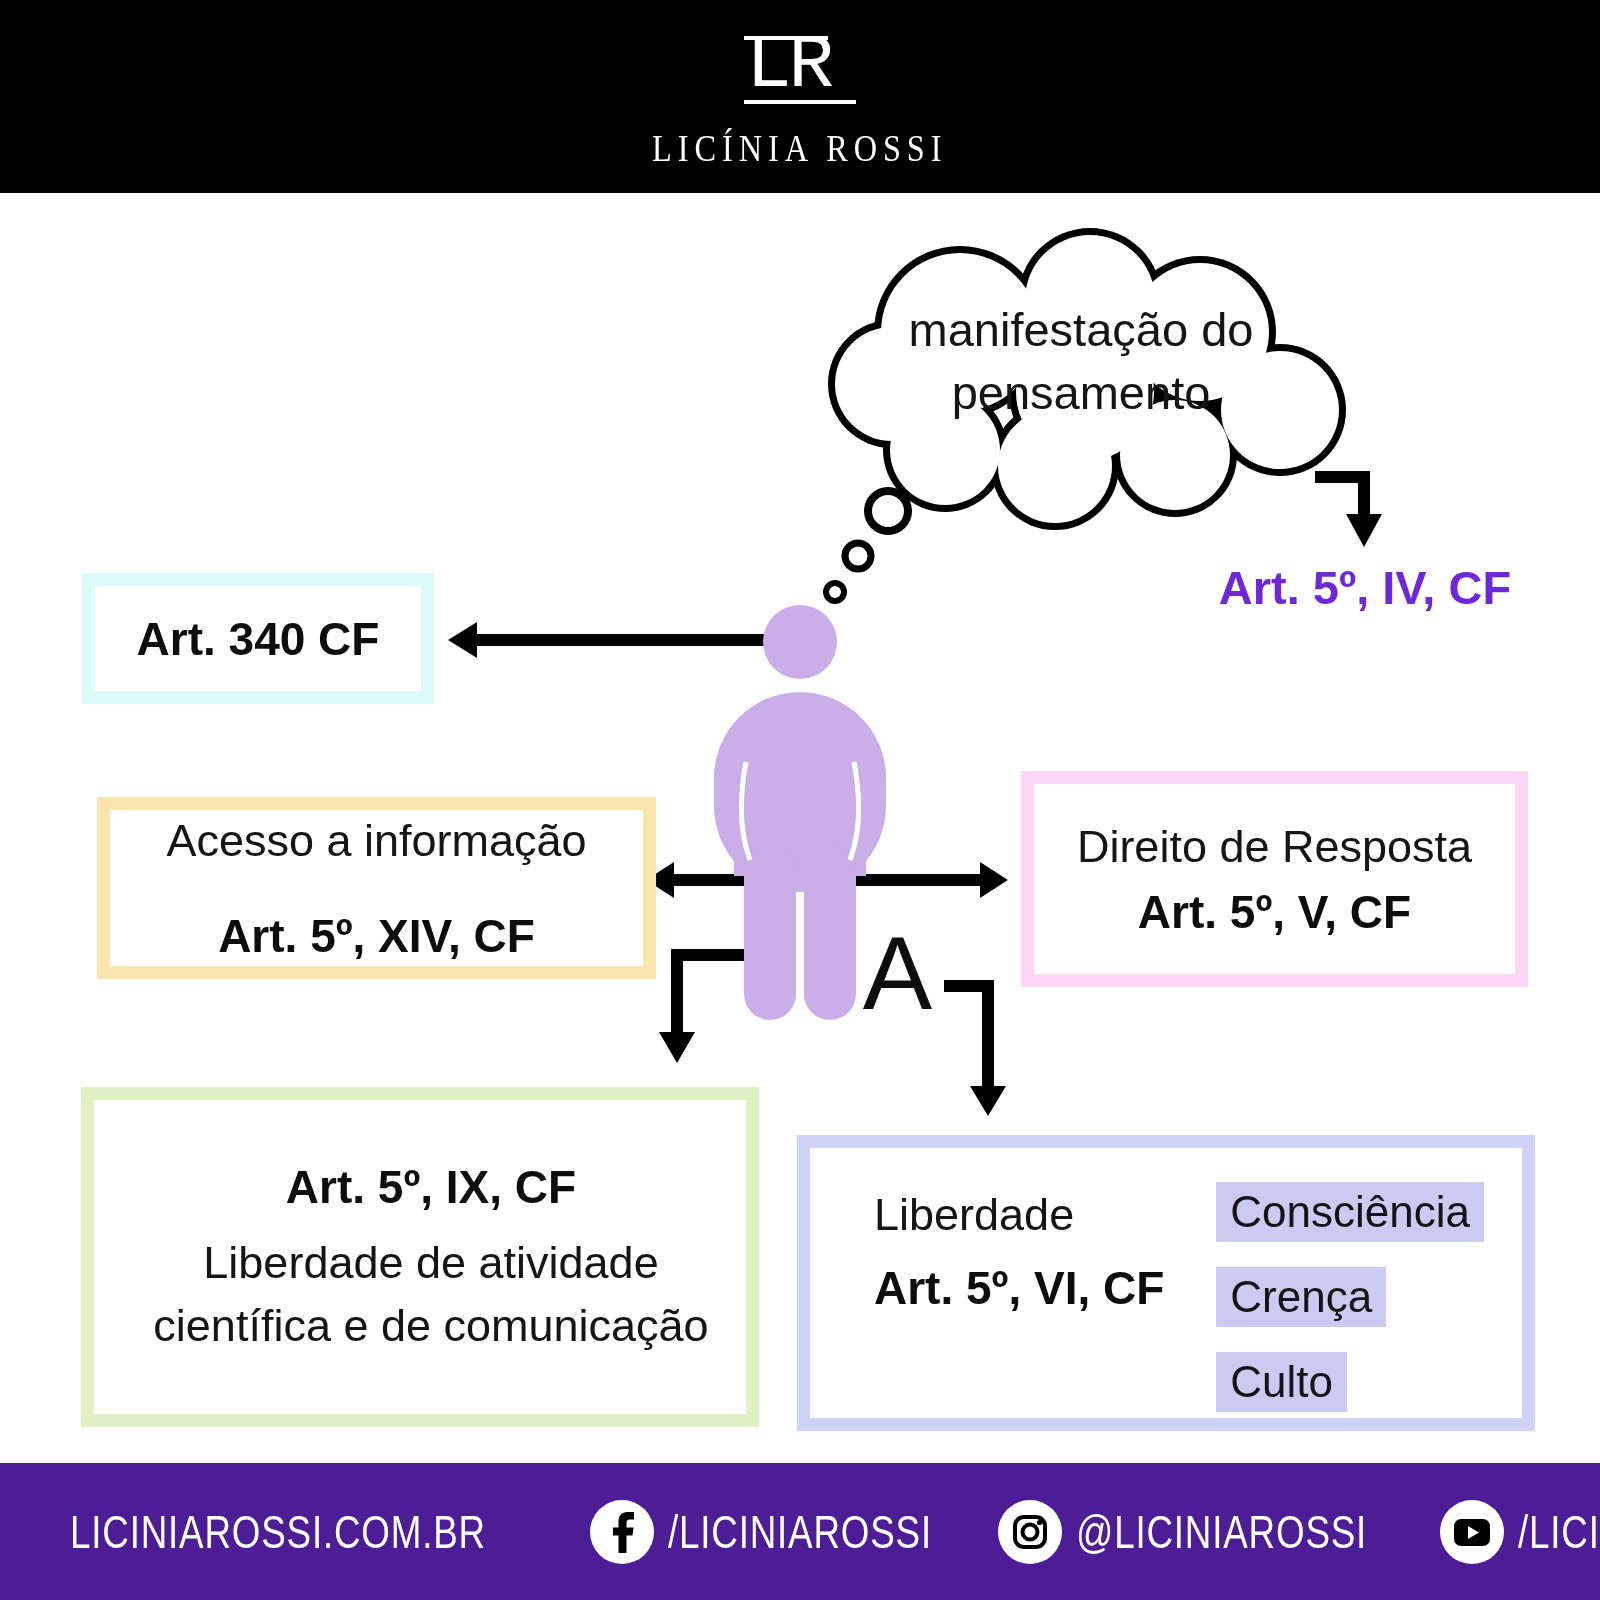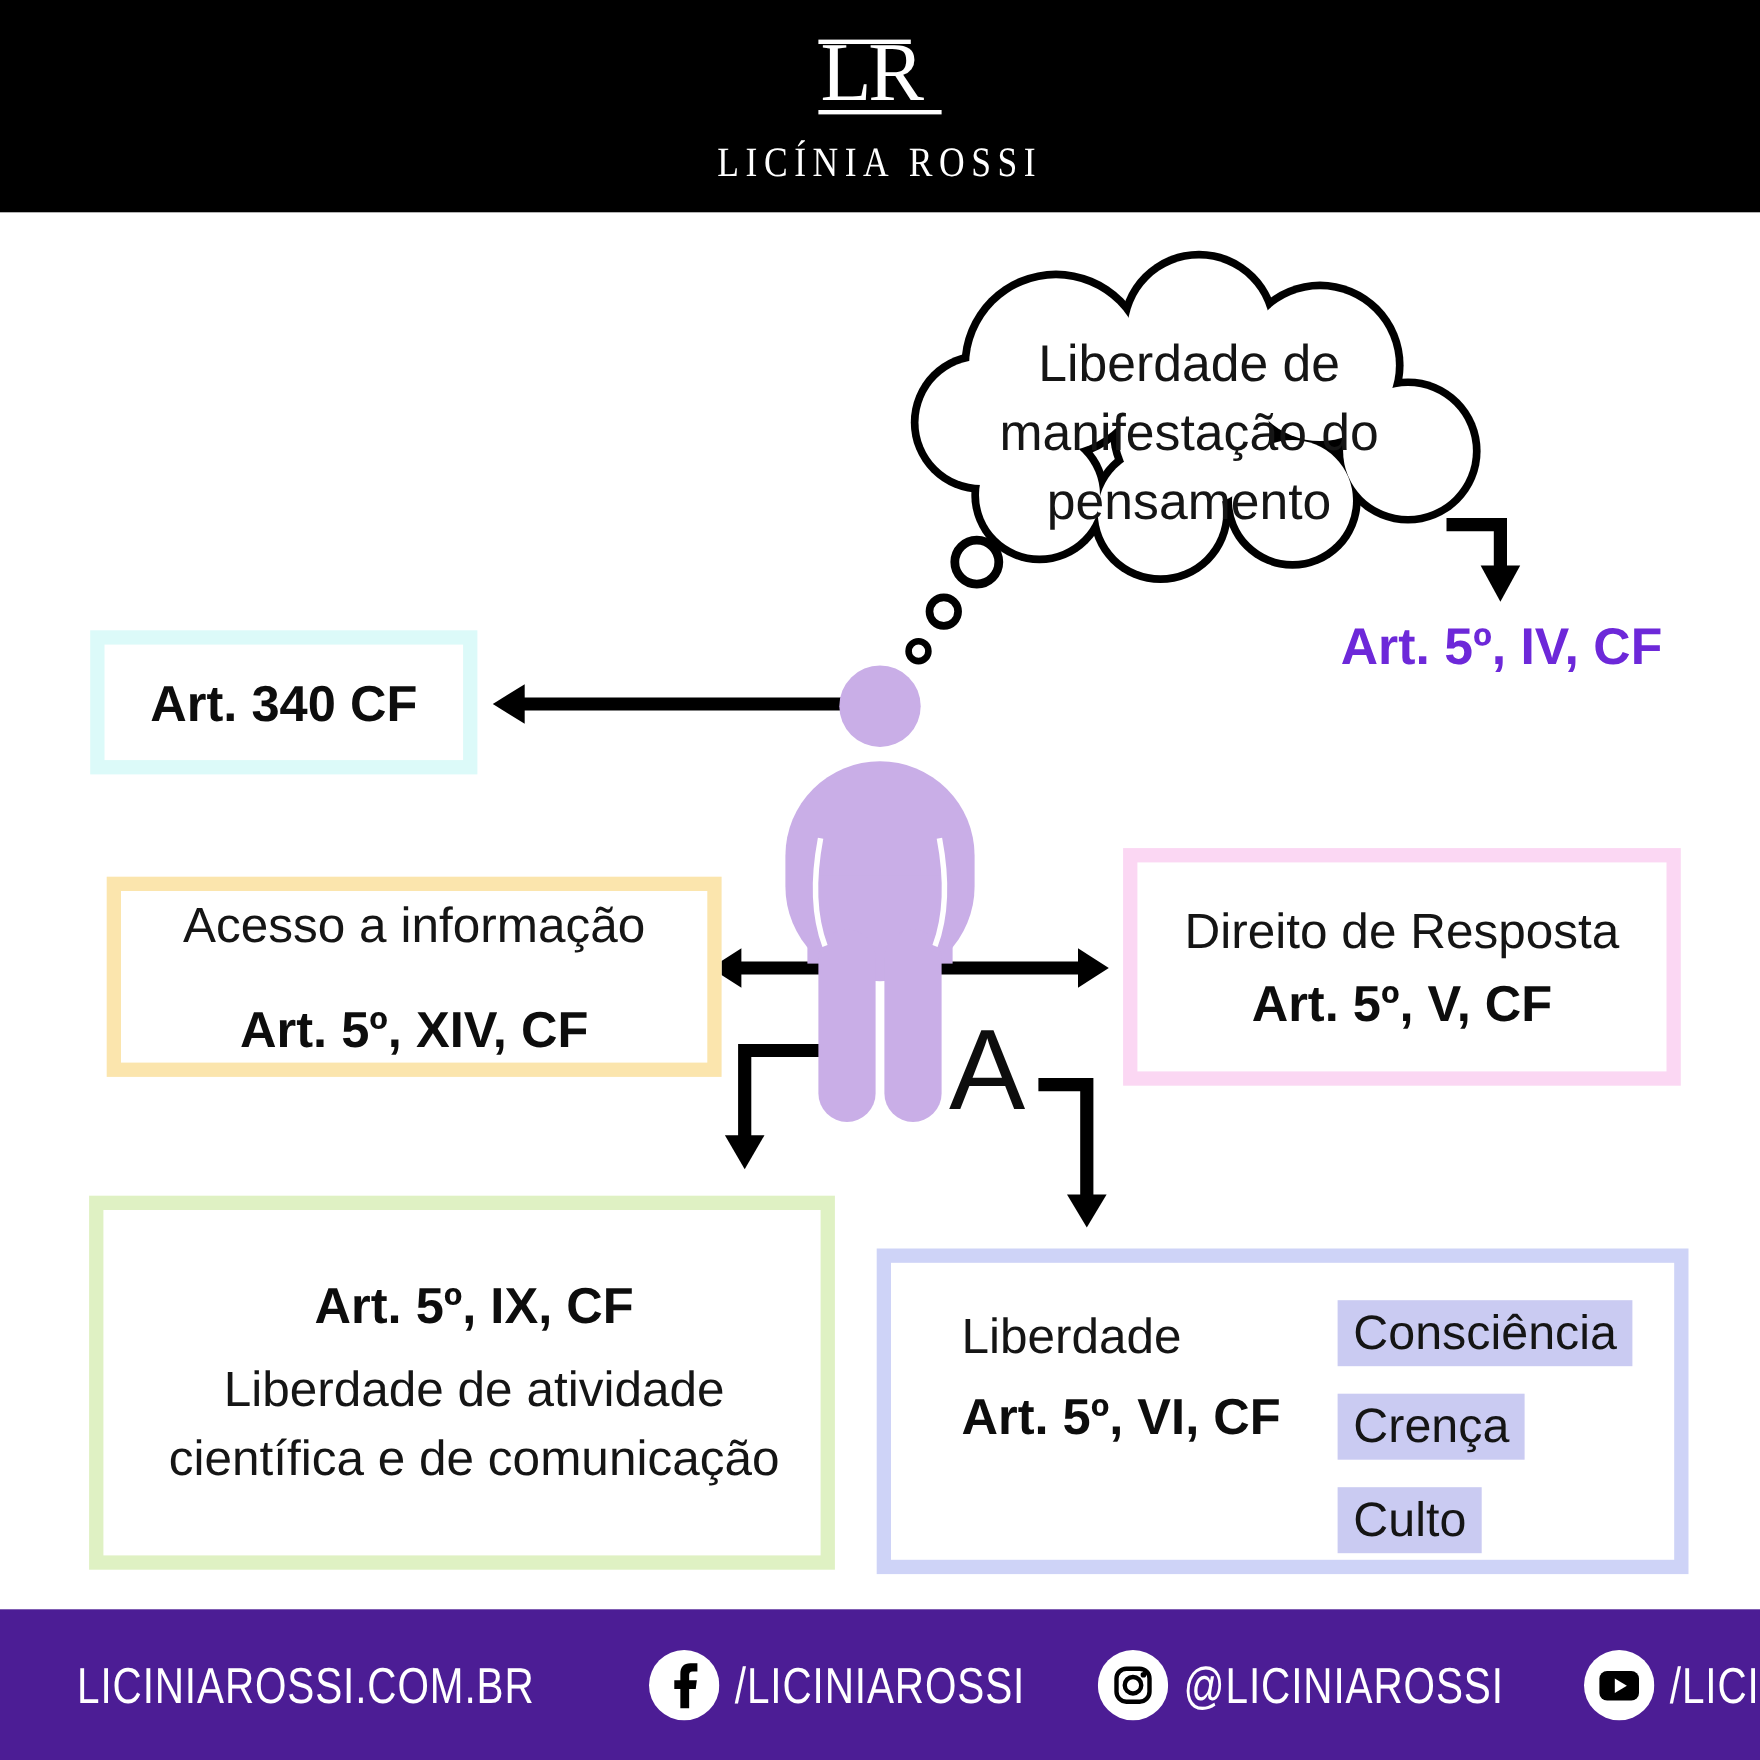--- a/index.html
+++ b/index.html
@@ -4,21 +4,21 @@
 <style>
   html,body{margin:0;padding:0;background:#ffffff;}
   #stage{
     position:relative;width:1600px;height:1600px;overflow:hidden;
     background:#ffffff;font-family:"Liberation Sans",sans-serif;color:#111;
   }
   
   .header{position:absolute;left:0;top:0;width:1600px;height:193px;background:#000;}
   .monogram{position:absolute;left:744px;top:36px;width:116px;height:64px;color:#fff;}
   .monogram .mg-text{
-    position:absolute;left:2px;top:-8px;font-family:Liberation Serif, serif;
+    position:absolute;left:2px;top:-8px;font-family:Liberation Mono, monospace;
     font-size:76px;line-height:76px;letter-spacing:-3px;color:#fff;
   }
   .mg-bar-top{position:absolute;left:0;top:0;width:84px;height:4px;background:#fff;}
   .mg-bar-bottom{position:absolute;left:0;bottom:-4px;width:112px;height:4px;background:#fff;}
   .brand{
     position:absolute;left:0;top:126px;width:1600px;text-align:center;color:#fff;
     font-family:"Liberation Serif",serif;font-size:38px;letter-spacing:7px;
   }
   .brand span{display:inline-block;transform:scaleX(.85);transform-origin:center;}
   
@@ -155,21 +155,20 @@
       <rect x="714" y="692" width="172" height="200" rx="86"></rect>
       <rect x="734" y="796" width="132" height="80"></rect>
       <rect x="744" y="845" width="52" height="175" rx="26"></rect>
       <rect x="804" y="845" width="52" height="175" rx="26"></rect>
       <path d="M746 762 Q735 820 750 860" fill="none" stroke="#fff" stroke-width="5"></path>
       <path d="M854 762 Q865 820 850 860" fill="none" stroke="#fff" stroke-width="5"></path>
     </g>
   </svg>
 
   <div class="cloud-text">
-    <div>Liberdade de</div>
     <div>manifestação do</div>
     <div>pensamento</div>
   </div>
 
   <div class="lbl-art5iv">Art. 5º, IV, CF</div>
 
   <div class="letter-a">A</div>
 
   <div class="box box-cyan">
     <div class="ref">Art. 340 CF</div>

